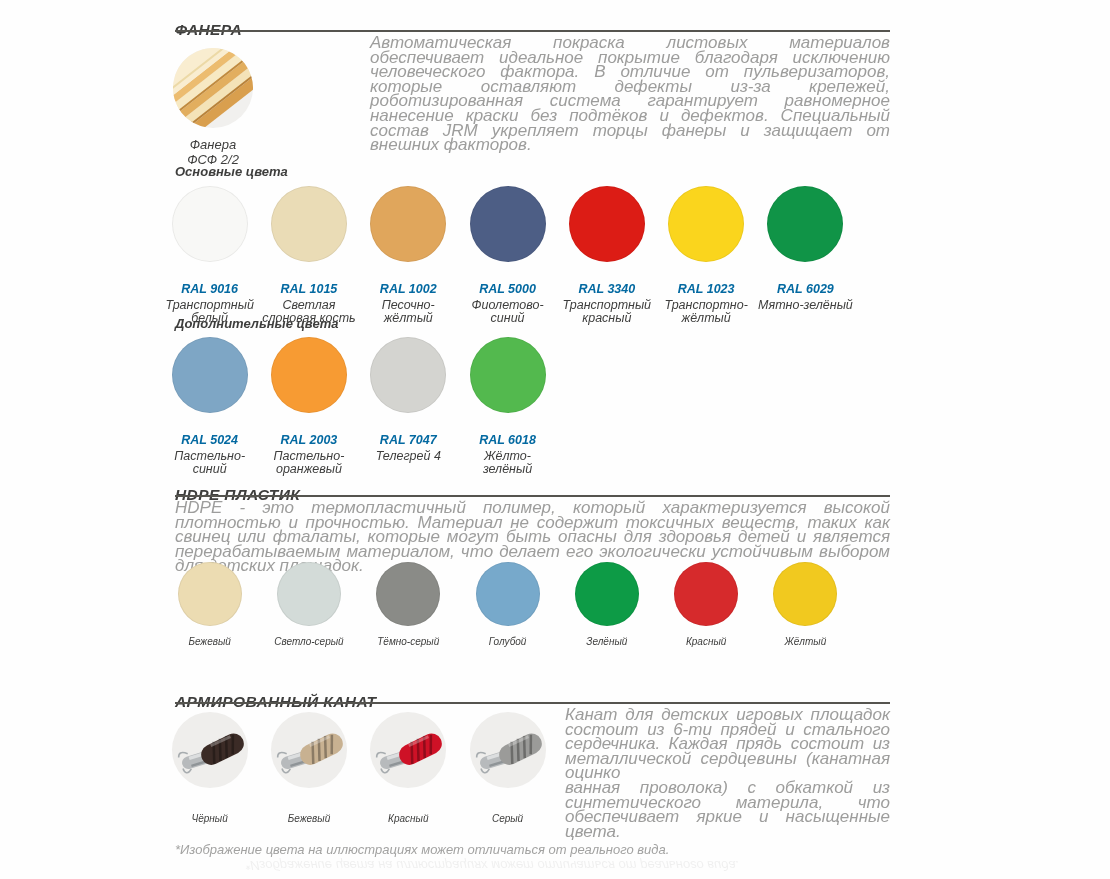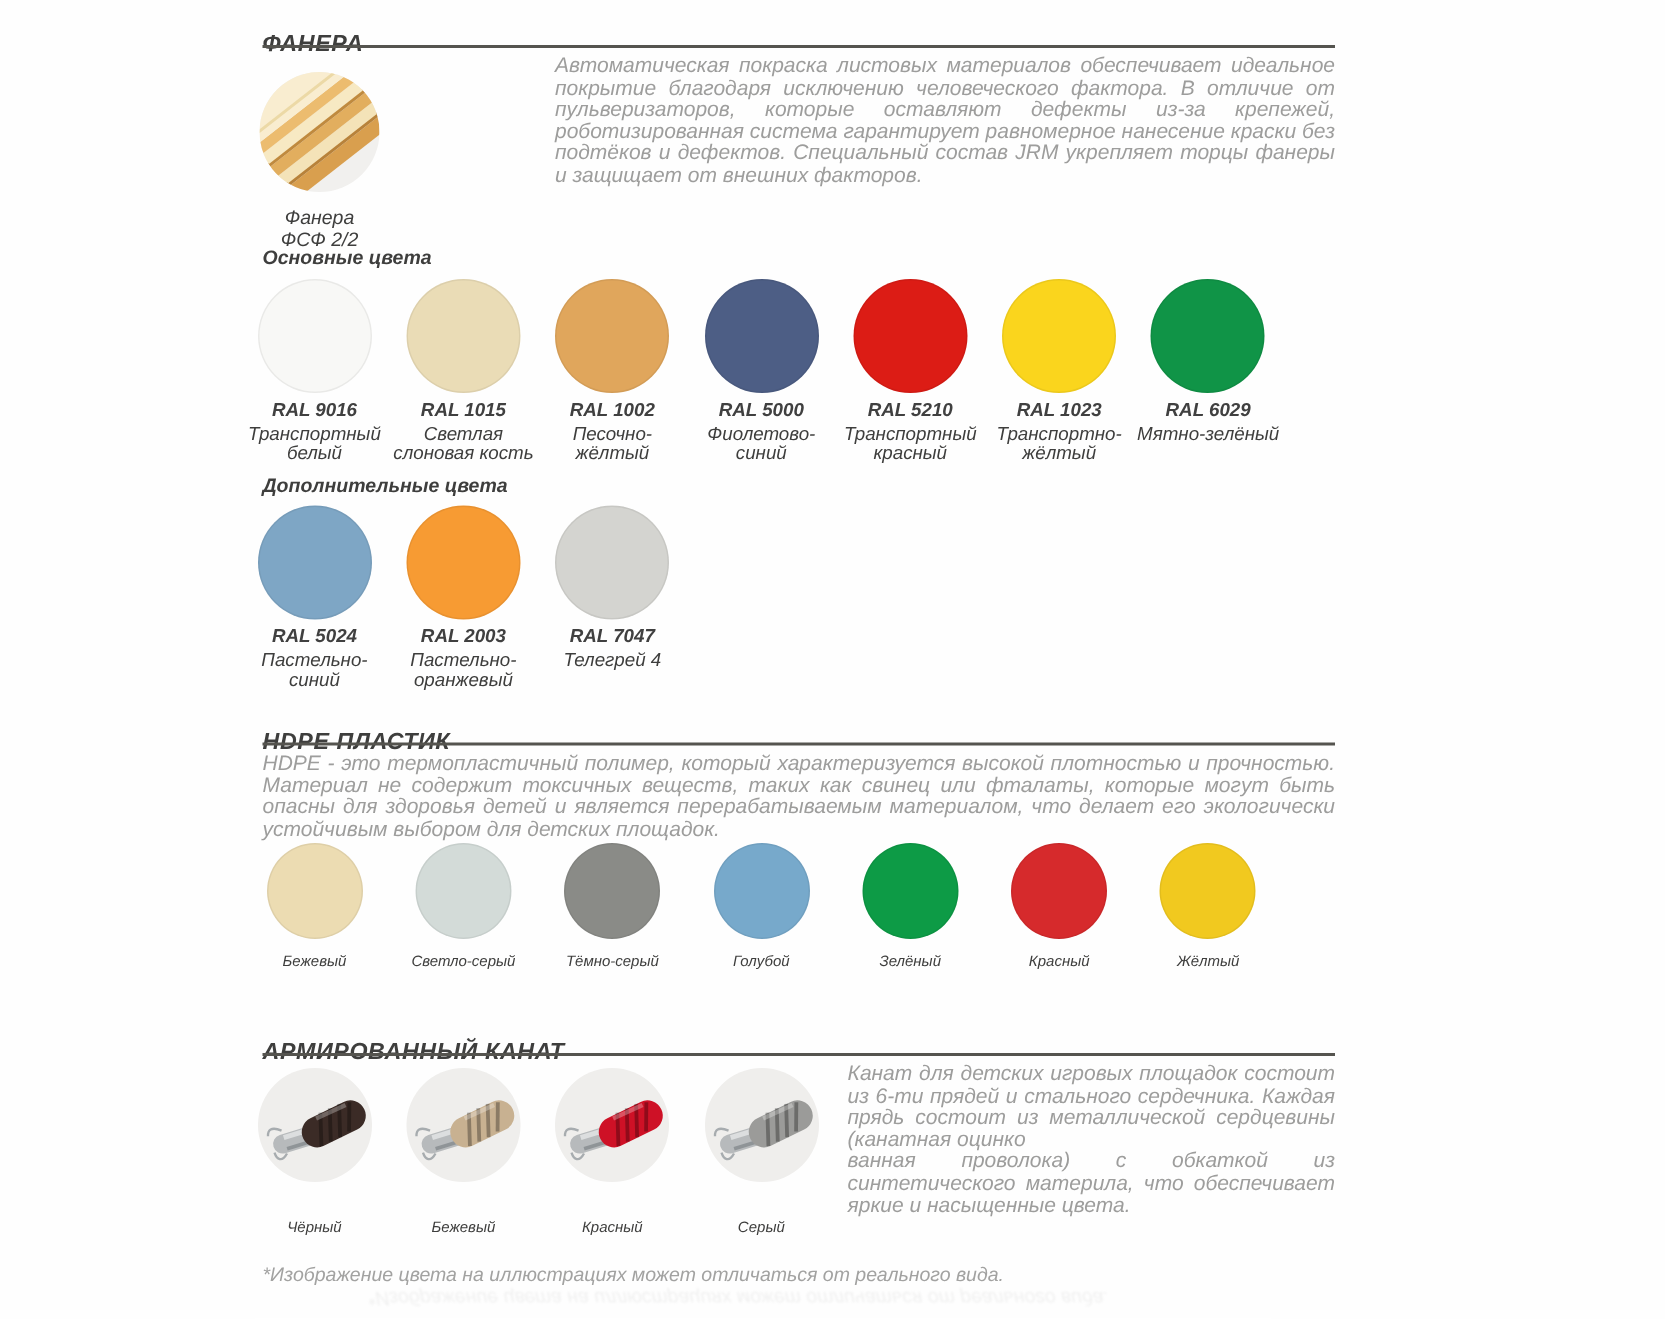--- a/index.html
+++ b/index.html
@@ -3,38 +3,38 @@
 <meta charset="utf-8">
 <style>
   html,body{margin:0;padding:0;background:#ffffff;}
   .page{position:relative;width:1110px;height:879px;background:#fefefe;overflow:hidden;
         font-family:"Liberation Sans", sans-serif;color:#3e3e3d;}
   .content{position:absolute;left:175px;top:0;width:715px;height:879px;font-style:italic;}
 
   .s-title{position:absolute;left:0;font-size:15.5px;font-weight:700;letter-spacing:.4px;color:#3e3e3d;white-space:nowrap;}
   .rule{position:absolute;left:0;width:715px;height:0;border-top:2px solid #55544f;}
 
-  .para{position:absolute;font-size:14px;line-height:14.6px;color:#9d9d9c;text-align:justify;margin:0;}
+  .para{position:absolute;font-size:17px;line-height:14.6px;color:#9d9d9c;text-align:justify;margin:0;}
   .pre{white-space:pre-line;}
 
   .sub-title{position:absolute;left:0;font-size:13px;font-weight:700;color:#3e3e3d;}
 
   
   .material{position:absolute;width:150px;text-align:center;}
   .material .icon{display:block;width:80px;height:80px;margin:0 auto;}
   .material-label{margin-top:9px;font-size:13px;line-height:15px;color:#3e3e3d;white-space:pre-line;}
 
   
   .swatch-row{position:absolute;left:-15px;display:flex;}
   .col{width:99.3px;text-align:center;flex:0 0 auto;}
   .dot{display:block;margin:0 auto;border-radius:50%;
        box-shadow:inset 0 0 0 1px rgba(0,0,0,0.06);}
   .dot-lg{width:76px;height:76px;}
   .dot-md{width:64px;height:64px;}
-  .ral{margin-top:5px;font-size:12.5px;font-weight:700;color:#404040;line-height:13.5px;}
+  .ral{margin-top:21px;font-size:12.5px;font-weight:700;color:#0369a1;line-height:13.5px;}
   .cname{margin-top:2px;font-size:12.5px;color:#3e3e3d;line-height:13.5px;white-space:pre-line;}
   .cname-only{margin-top:9px;font-size:10px;color:#3e3e3d;line-height:13.5px;}
 
   
   .rope-row{position:absolute;left:-15px;display:flex;}
   .rope-row .icon{display:block;width:78px;height:78px;margin:0 auto;}
   .rope-row .cname-only{margin-top:23px;}
 
   .footnote{position:absolute;left:0;font-size:13px;color:#a2a2a1;}
   .reflection{position:absolute;left:70px;width:600px;font-size:13px;color:#9d9d9c;
@@ -98,21 +98,21 @@
 жёлтый</div>
     </div>
     <div class="col">
       <span class="dot dot-lg" style="background-color: rgb(77, 94, 133);"></span>
       <div class="ral">RAL 5000</div>
       <div class="cname">Фиолетово-
 синий</div>
     </div>
     <div class="col">
       <span class="dot dot-lg" style="background-color: rgb(220, 28, 21);"></span>
-      <div class="ral">RAL 5210</div>
+      <div class="ral">RAL 3340</div>
       <div class="cname">Транспортный
 красный</div>
     </div>
     <div class="col">
       <span class="dot dot-lg" style="background-color: rgb(250, 213, 29);"></span>
       <div class="ral">RAL 1023</div>
       <div class="cname">Транспортно-
 жёлтый</div>
     </div>
     <div class="col">
@@ -135,20 +135,26 @@
       <span class="dot dot-lg" style="background-color: rgb(247, 155, 51);"></span>
       <div class="ral">RAL 2003</div>
       <div class="cname">Пастельно-
 оранжевый</div>
     </div>
     <div class="col">
       <span class="dot dot-lg" style="background-color: rgb(212, 212, 208);"></span>
       <div class="ral">RAL 7047</div>
       <div class="cname">Телегрей 4</div>
     </div>
+    <div class="col">
+      <span class="dot dot-lg" style="background-color: rgb(83, 185, 78);"></span>
+      <div class="ral">RAL 6018</div>
+      <div class="cname">Жёлто-
+зелёный</div>
+    </div>
   </div>
 
   <h2 class="s-title" style="top:473px">HDPE ПЛАСТИК</h2>
   <div class="rule" style="top:495px"></div>
   <p class="para" style="left:0;top:501px;width:715px">HDPE - это термопластичный полимер, который характеризуется высокой плотностью и прочностью. Материал не содержит токсичных веществ, таких как свинец или фталаты, которые могут быть опасны для здоровья детей и является перерабатываемым материалом, что делает его экологически устойчивым выбором для детских площадок.</p>
 
   <div class="swatch-row" style="top:562px">
     <div class="col">
       <span class="dot dot-md" style="background-color: rgb(236, 220, 178);"></span>
       <div class="cname-only">Бежевый</div>

